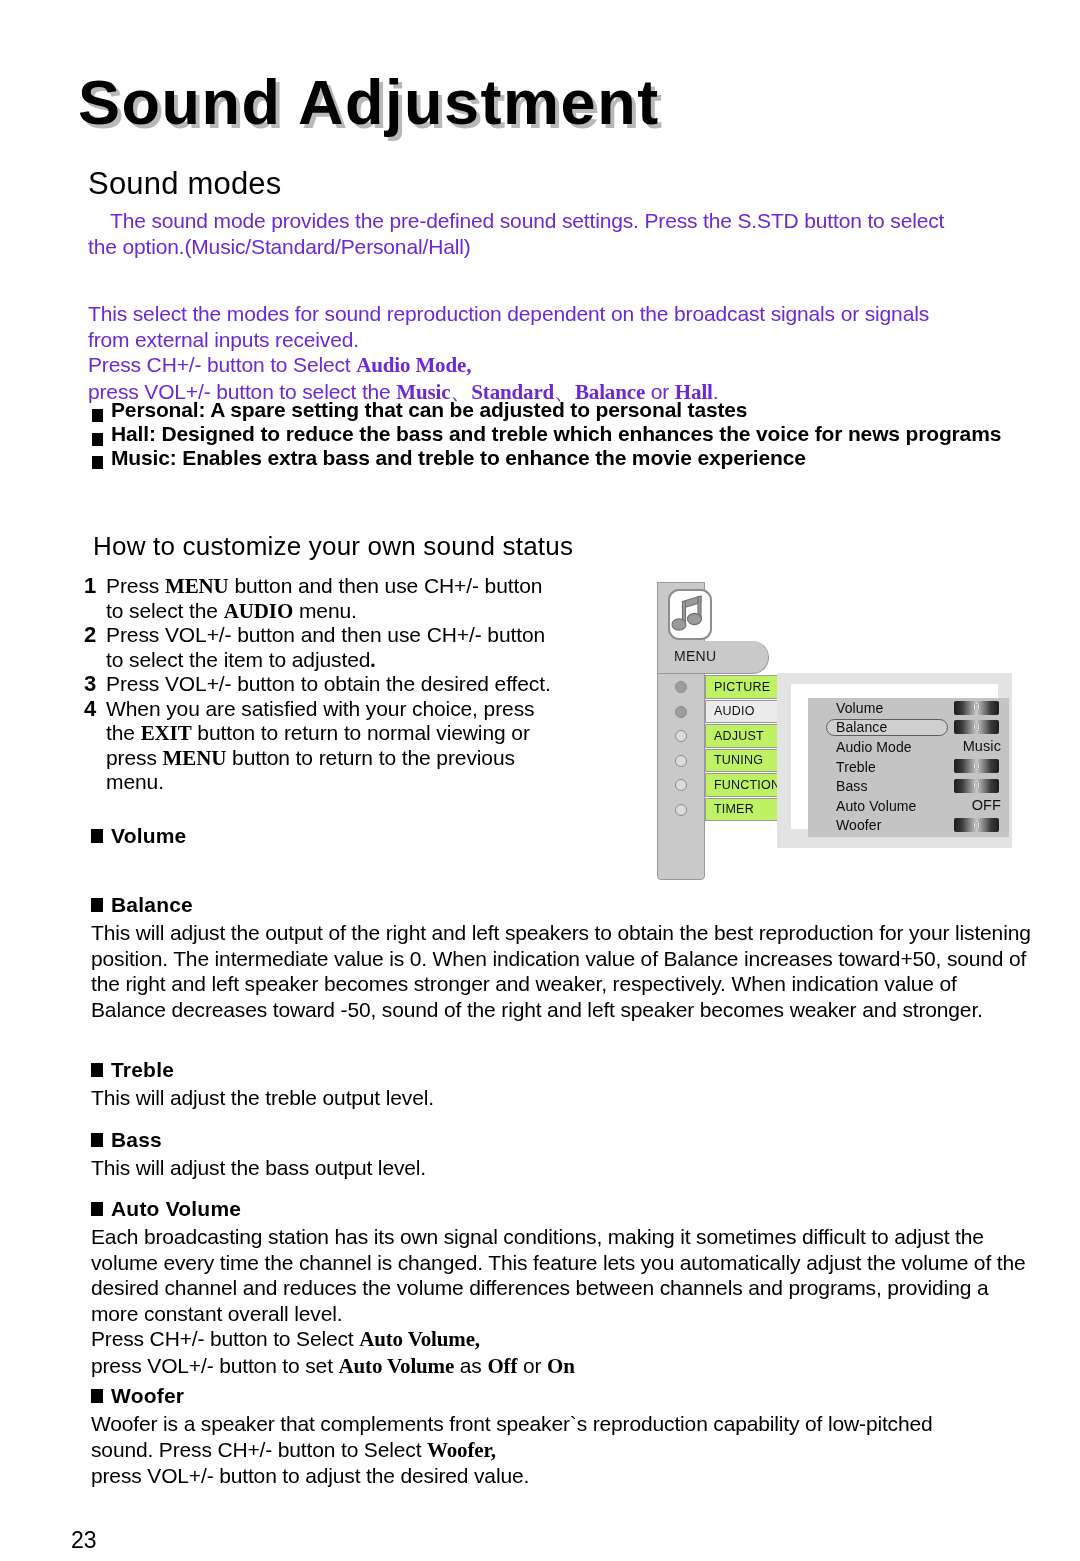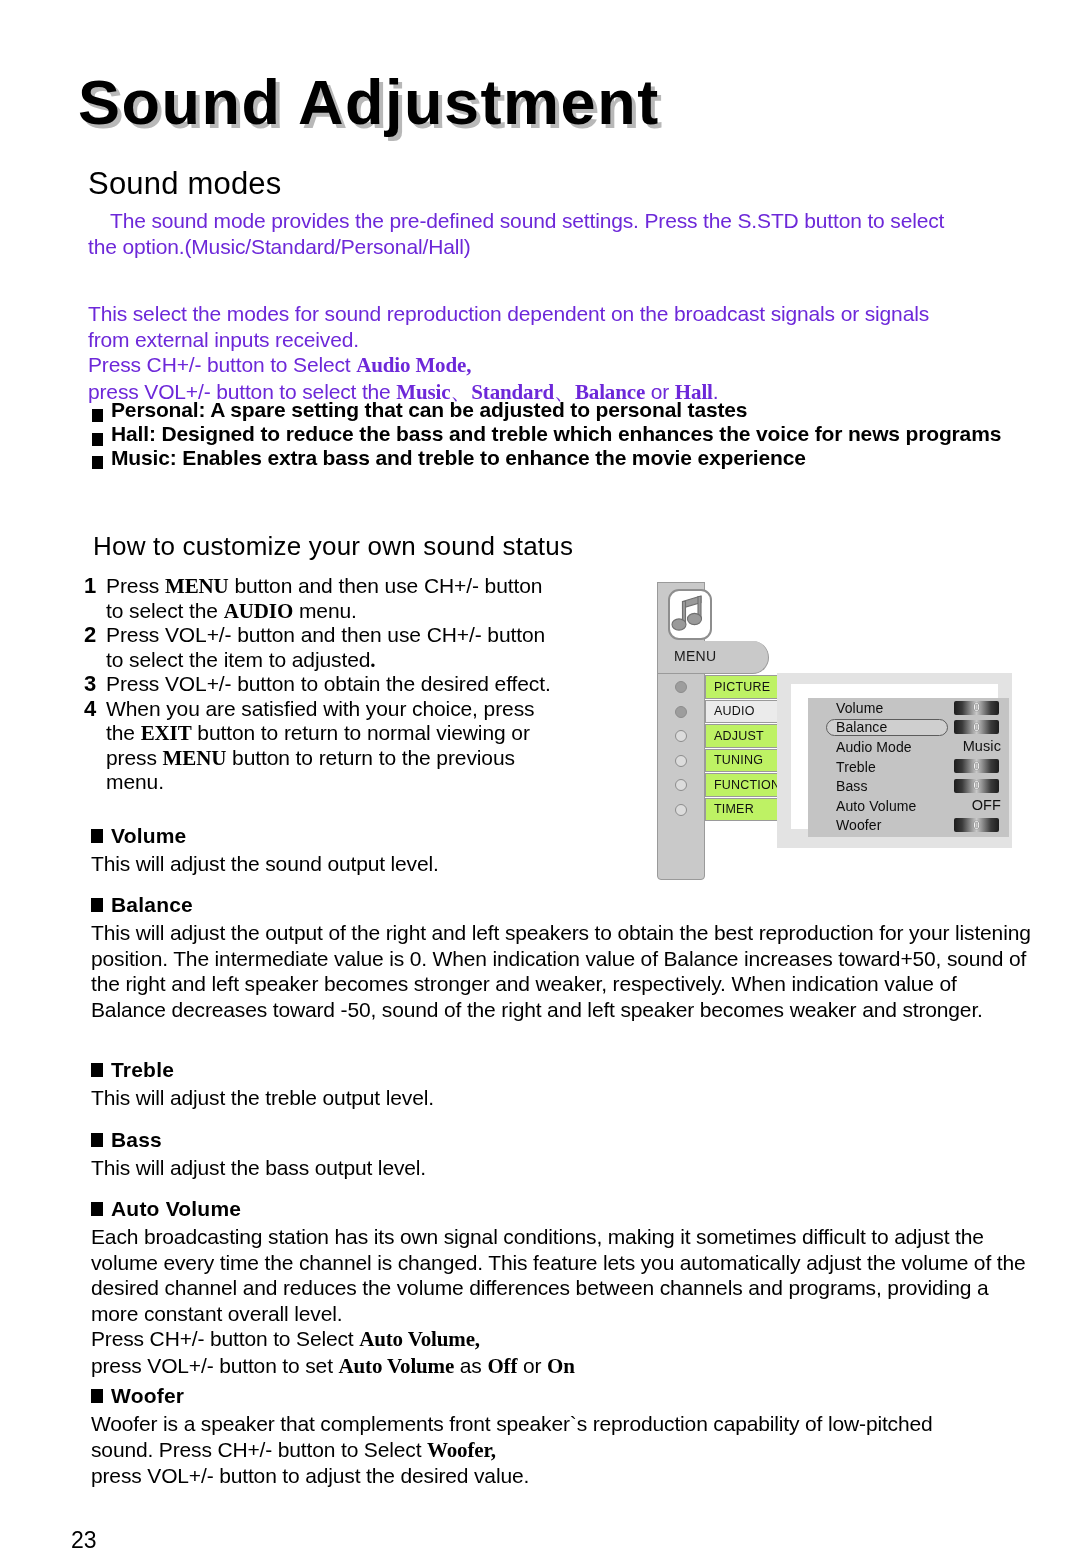--- a/index.html
+++ b/index.html
@@ -531,21 +531,20 @@
       </div>
     </div>
 
   </div>
 
   <div class="subsec" id="sec-volume">
     <div class="subsec-title">
       <span class="bullet-sq"></span>
       <span>Volume</span>
     </div>
-    <div class="subsec-body">This will adjust the sound output level.</div>
   </div>
 
   <div class="subsec" id="sec-balance">
     <div class="subsec-title">
       <span class="bullet-sq"></span>
       <span>Balance</span>
     </div>
     <div class="subsec-body">This will adjust the output of the right and left speakers to obtain the best reproduction for your listening position. The intermediate value is 0. When indication value of Balance increases toward+50, sound of the right and left speaker becomes stronger and weaker, respectively. When indication value of Balance decreases toward -50, sound of the right and left speaker becomes weaker and stronger.</div>
   </div>
 

